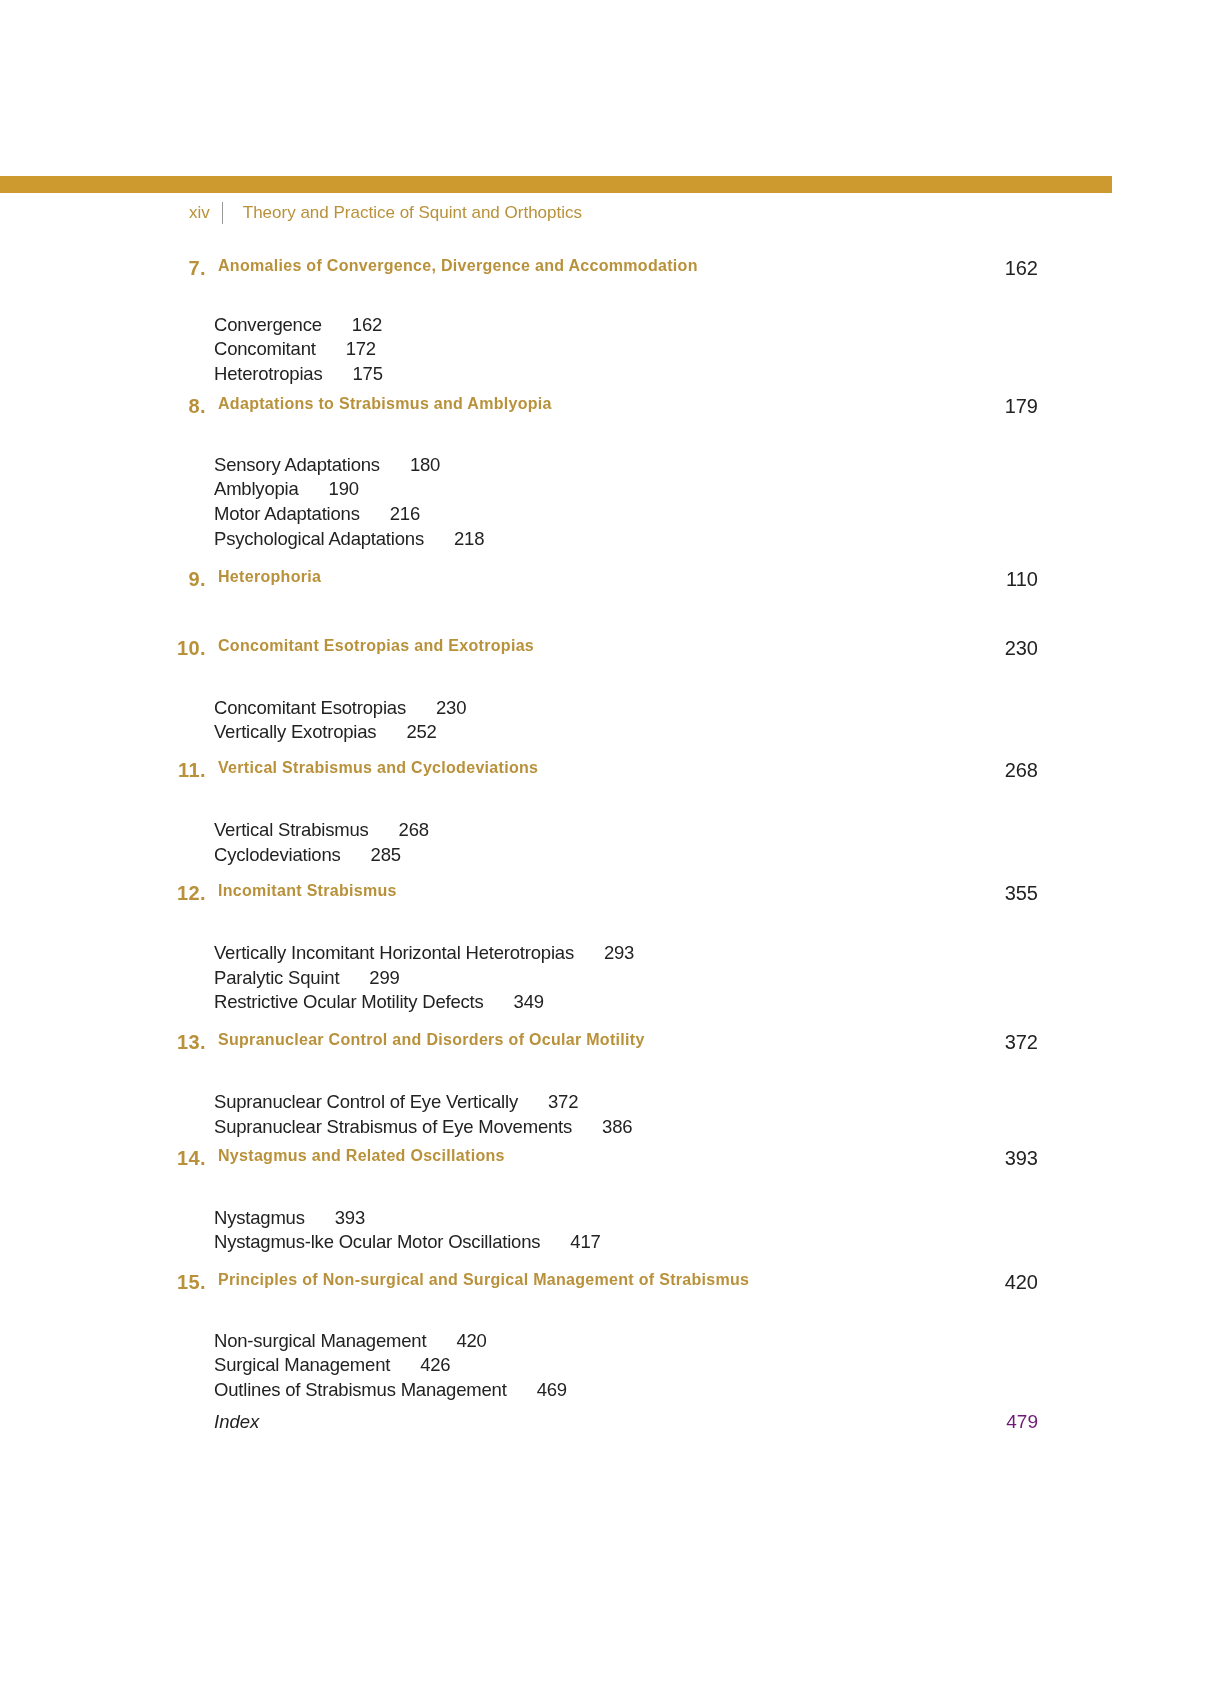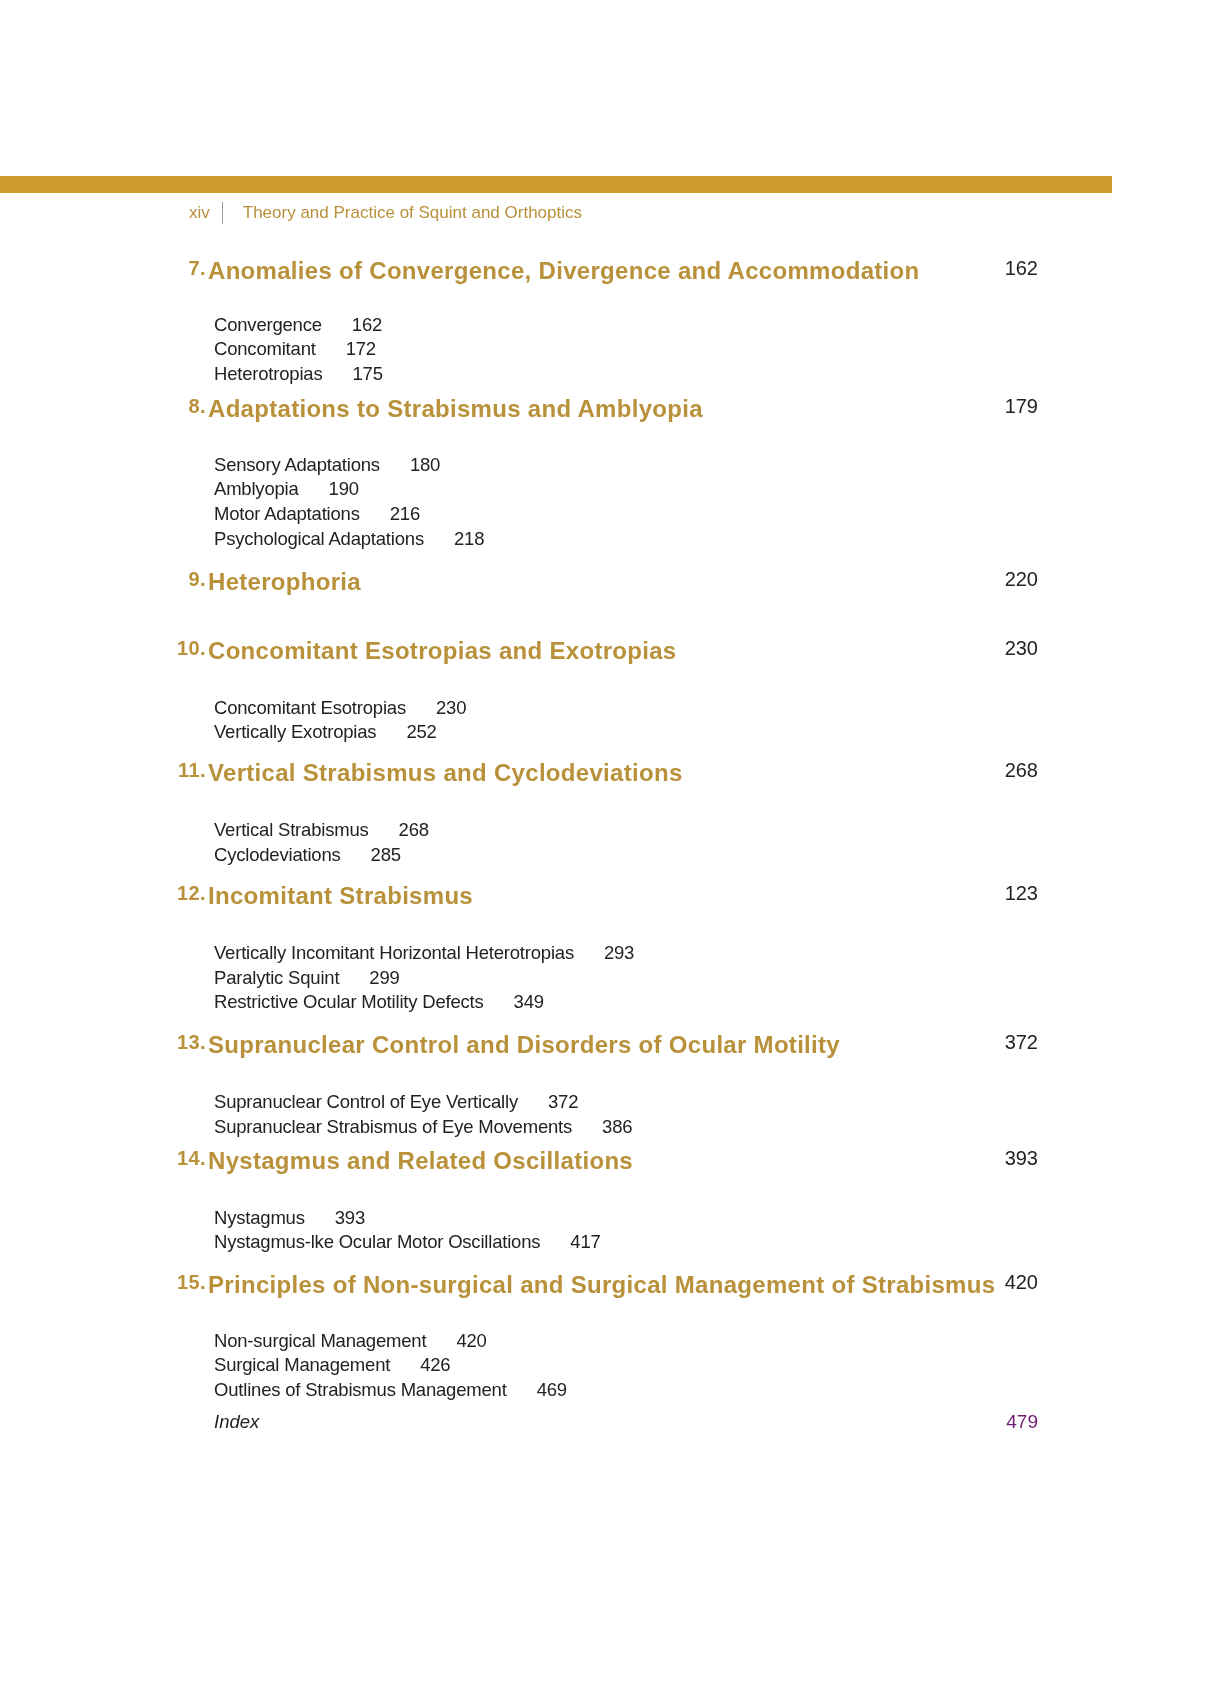--- a/index.html
+++ b/index.html
@@ -5,21 +5,21 @@
   html, body { margin: 0; padding: 0; background: #ffffff; }
   body { width: 1214px; height: 1700px; position: relative; overflow: hidden;
          font-family: "Liberation Sans", sans-serif; color: #222; }
   .topbar { position: absolute; left: 0; top: 176px; width: 1112px; height: 17px; background: #CC9A2E; }
   .running-head { position: absolute; top: 202px; left: 182px; height: 22px; display: flex; align-items: center;
                   color: #B8913A; font-size: 17px; margin-left: 7px; }
   .running-head .folio { margin-right: 12px; }
   .running-head .sep { width: 1px; height: 22px; background: #9a9a9a; margin-right: 20px; }
   .chapter { position: absolute; left: 0; width: 1214px; height: 26px; }
   .chapter .num { position: absolute; right: 1008px; top: 0; color: #B8913A; font-weight: bold; font-size: 20px; letter-spacing: 0.4px; }
-  .chapter .title { position: absolute; left: 208px; top: 0; color: #B8913A; font-weight: bold; font-size: 24px; letter-spacing: 0.3px; white-space: nowrap; }
+  .chapter .title { position: absolute; left: 218px; top: 0; color: #B8913A; font-weight: bold; font-size: 16px; letter-spacing: 0.3px; white-space: nowrap; }
   .chapter .page { position: absolute; right: 176px; top: 0; font-size: 20px; color: #222; }
   .sub { position: absolute; left: 214px; font-size: 18.5px; color: #222; white-space: nowrap; letter-spacing: -0.2px; margin-top: 16px; }
   .sub .sp { margin-left: 30px; }
   .index { position: absolute; left: 214px; font-size: 18.5px; font-style: italic; color: #222; }
   .index-page { position: absolute; right: 176px; font-size: 19px; color: #701a75; }
 </style>
 </head>
 <body>
 
 <div class="topbar"></div>
@@ -45,21 +45,21 @@
   <span class="page">179</span>
 </div>
 <div class="sub" style="top:438px"><span>Sensory Adaptations</span><span class="sp">180</span></div>
 <div class="sub" style="top:462px"><span>Amblyopia</span><span class="sp">190</span></div>
 <div class="sub" style="top:487px"><span>Motor Adaptations</span><span class="sp">216</span></div>
 <div class="sub" style="top:512px"><span>Psychological Adaptations</span><span class="sp">218</span></div>
 
 <div class="chapter" style="top:568px">
   <span class="num">9.</span>
   <span class="title">Heterophoria</span>
-  <span class="page">220</span>
+  <span class="page">110</span>
 </div>
 
 <div class="chapter" style="top:637px">
   <span class="num">10.</span>
   <span class="title">Concomitant Esotropias and Exotropias</span>
   <span class="page">230</span>
 </div>
 <div class="sub" style="top:681px"><span>Concomitant Esotropias</span><span class="sp">230</span></div>
 <div class="sub" style="top:705px"><span>Vertically Exotropias</span><span class="sp">252</span></div>
 
@@ -67,21 +67,21 @@
   <span class="num">11.</span>
   <span class="title">Vertical Strabismus and Cyclodeviations</span>
   <span class="page">268</span>
 </div>
 <div class="sub" style="top:803px"><span>Vertical Strabismus</span><span class="sp">268</span></div>
 <div class="sub" style="top:828px"><span>Cyclodeviations</span><span class="sp">285</span></div>
 
 <div class="chapter" style="top:882px">
   <span class="num">12.</span>
   <span class="title">Incomitant Strabismus</span>
-  <span class="page">123</span>
+  <span class="page">355</span>
 </div>
 <div class="sub" style="top:926px"><span>Vertically Incomitant Horizontal Heterotropias</span><span class="sp">293</span></div>
 <div class="sub" style="top:951px"><span>Paralytic Squint</span><span class="sp">299</span></div>
 <div class="sub" style="top:975px"><span>Restrictive Ocular Motility Defects</span><span class="sp">349</span></div>
 
 <div class="chapter" style="top:1031px">
   <span class="num">13.</span>
   <span class="title">Supranuclear Control and Disorders of Ocular Motility</span>
   <span class="page">372</span>
 </div>

